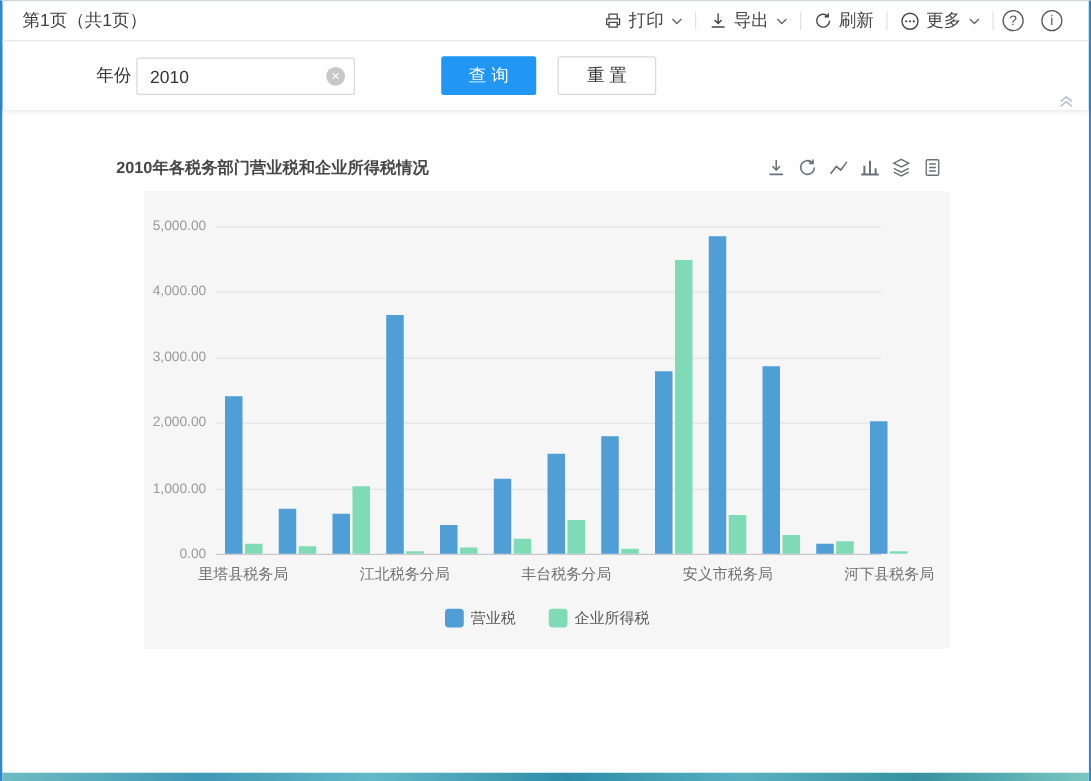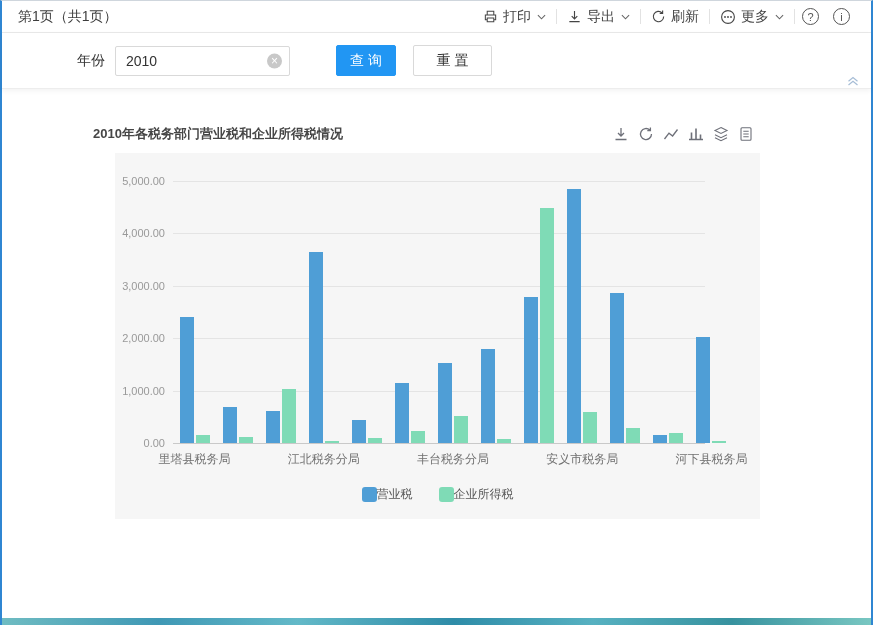--- a/index.html
+++ b/index.html
@@ -19,50 +19,50 @@
   .action svg { display:block; }
   .chev { color:#666; margin-left:1px; }
   .divider { width:1px; height:15px; background:#e2e2e2; }
   .circle-btn { padding:0 7px; cursor:pointer; display:flex; align-items:center; }
   .circle-glyph { width:17px; height:17px; border:1px solid #555; border-radius:50%;
                   display:flex; align-items:center; justify-content:center; font-size:11px; color:#555; }
 
   
   .filterbar { height:56px; flex:none; display:flex; align-items:center; padding-left:75px;
                position:relative; border-bottom:1px solid #ededed; box-shadow:0 2px 5px rgba(0,0,0,0.05); z-index:2; }
-  .year-label { font-size:14px; color:#333; margin-right:10px; }
+  .year-label { font-size:14px; color:#333; margin-right:4px; }
   .input-wrap { position:relative; width:175px; height:30px; }
   input.year { width:100%; height:100%; border:1px solid #d9d9d9; border-radius:2px;
                padding:0 28px 0 10px; font-size:14px; color:#333; outline:none; font-family:inherit; }
   .clear-icon { position:absolute; right:8px; top:50%; transform:translateY(-50%); width:15px; height:15px;
                 border-radius:50%; background:#c8c8c8; color:#fff; font-size:12px; line-height:14px;
                 text-align:center; cursor:pointer; }
   .btn { height:31px; border-radius:2px; font-size:14px; cursor:pointer; font-family:inherit; }
-  .btn-primary { margin-left:46px; width:60px; background:#2196f3; border:1px solid #2196f3; color:#fff; }
+  .btn-primary { margin-left:69px; width:76px; background:#2196f3; border:1px solid #2196f3; color:#fff; }
   .btn-default { margin-left:17px; width:79px; background:#fff; border:1px solid #d9d9d9; color:#333; }
   .collapse { position:absolute; right:12px; bottom:2px; color:#a6bdd6; cursor:pointer; line-height:0; }
 
   
   .content { flex:1; position:relative; background:#fff; }
   .chart-panel { position:absolute; left:85px; top:36px; width:673px; }
   .chart-header { display:flex; justify-content:space-between; align-items:center; padding:0 6px; }
   .chart-title { font-size:13px; font-weight:bold; color:#464646; }
   .toolbox { display:flex; gap:9px; color:#6e7079; align-items:center; }
   .toolbox svg { cursor:pointer; display:block; }
   .plot { position:relative; margin-top:10px; height:366px; background:#f6f6f6;margin-left:28px; }
   .grid-line { position:absolute; left:58px; right:55px; height:1px; background:#e4e4e4; }
   .grid-line.zero { background:#c9c9c9; }
   .y-label { position:absolute; left:0; width:50px; text-align:right; font-size:11px; color:#999; }
   .chart-area { position:absolute; left:58px; top:28px; width:560px; height:262px; }
   .bar-group { position:absolute; bottom:0; display:flex; align-items:flex-end; gap:2px; transform:translateX(-50%); }
   .bar { width:14px; }
   .x-labels { position:absolute; left:58px; top:298px; width:560px; height:18px; }
   .x-label { position:absolute; transform:translateX(-50%); white-space:nowrap; font-size:12px; color:#707070; }
   .legend { position:absolute; left:0; right:0; bottom:16px; display:flex; justify-content:center; gap:26px; }
-  .legend-item { display:flex; align-items:center; cursor:pointer; }
+  .legend-item { display:flex; align-items:center; gap:6px; cursor:pointer; }
   .legend-swatch { width:15px; height:15px; border-radius:3px; }
   .legend-label { font-size:12px; color:#555; }
 
   .bottom-strip { height:7px; flex:none;
     background:linear-gradient(90deg,#6fbcc2 0%,#3f98b5 18%,#63b9c8 34%,#2e8ca8 52%,#57b1c1 68%,#37929f 84%,#79c7c2 100%); }
 </style>
 </head>
 <body>
 
 <div class="window">

